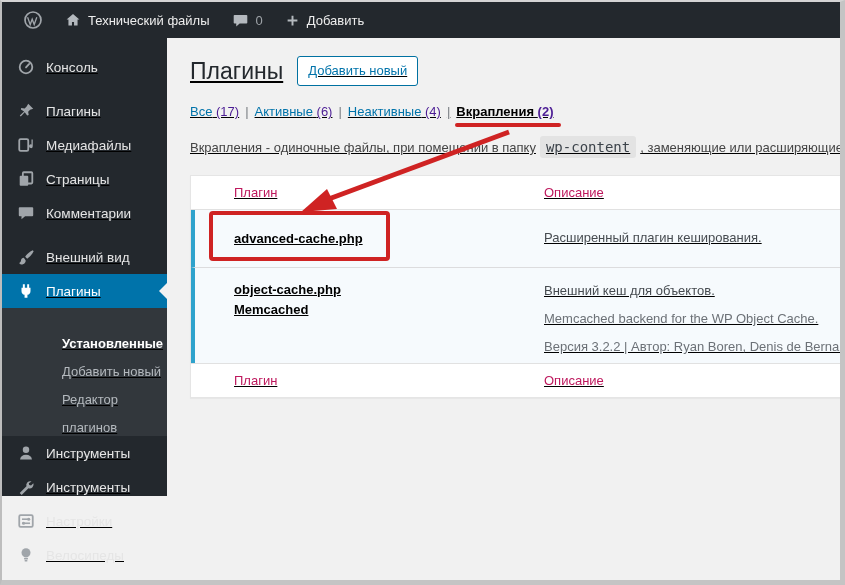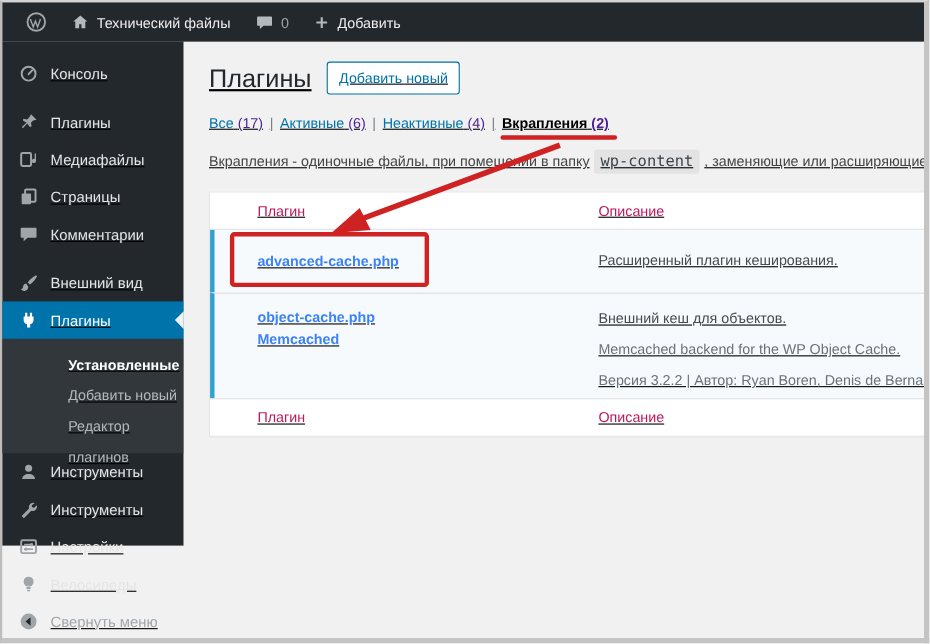--- a/index.html
+++ b/index.html
@@ -34,21 +34,21 @@
   }
   .menu-item .mi-icon{ color:#a0a5aa; width:20px; height:20px; display:flex; align-items:center; justify-content:center; }
   .menu-item.gap-before{ margin-top:10px; }
   .menu-item.active{ background:#0073aa; color:#fff; font-weight:400; }
   .menu-item.active .mi-icon{ color:#fff; }
   .menu-item.active::after{
     content:""; position:absolute; right:0; top:50%; margin-top:-8px;
     border-top:8px solid transparent; border-bottom:8px solid transparent;
     border-right:8px solid #f1f1f1;
   }
-  .submenu{ background:#32373c; padding:10px 0; flex:0 0 auto; }
+  .submenu{ background:#32373c; padding:22px 0; flex:0 0 auto; }
   .submenu-item{ display:block; height:28px; line-height:28px; padding-left:60px; font-size:13px; color:#b4b9be; cursor:pointer; }
   .submenu-item.current{ color:#fff; font-weight:bold; }
   .menu-item.collapse{ color:#a0a5aa;text-align:center; }
 
   
   .main{
     flex:1 1 auto; min-width:0; background:#f1f1f1; padding:0 0 0 23px;
     overflow:hidden; position:relative; color:#444;
   }
   .page-header{ margin-top:18px; display:flex; align-items:center; gap:14px; }
@@ -83,21 +83,21 @@
   .t-head .cell, .t-foot .cell{ padding-top:9px; padding-bottom:9px; color:#be185d; }
   .cell-name{ flex:0 0 353px; padding-left:43px; min-width:0; }
   .cell-desc{ flex:1 1 auto; min-width:0; }
   .dropin-row{
     background:#f6fafd; border-left:4px solid #2ea2cc;
   }
   .dropin-row .cell-name{ flex-basis:349px; padding-left:39px; }
   .row-sep{ border-top:1px solid #dcdcde; }
   .row1{ padding:19px 0 18px; }
   .row2{ padding:12px 0 8px; }
-  .plugin-name{ font-weight:bold; color:#3b82f6; line-height:20px; }
+  .plugin-name{ font-weight:bold; color:#000000; line-height:20px; }
   .desc-line1{ color:#464b50; line-height:17px; }
   .desc-gray{ color:#6c7177; line-height:17px; margin-top:11px; white-space:nowrap; }
   .row2 .desc-line1{ margin-top:2px; }
 
   
   .overlay{ position:absolute; left:0; top:0; width:838px; height:578px; pointer-events:none; z-index:40; }
 </style>
 </head>
 <body>
 

